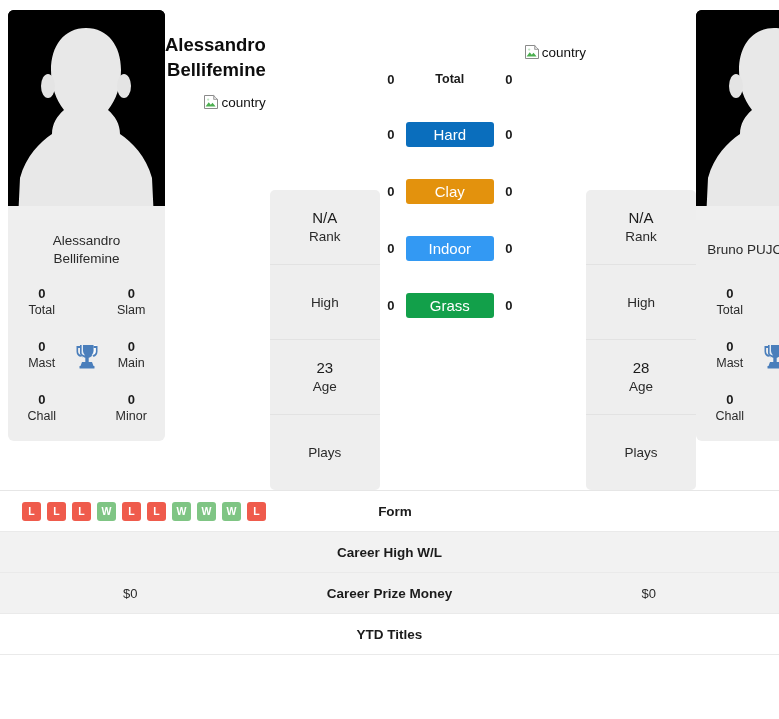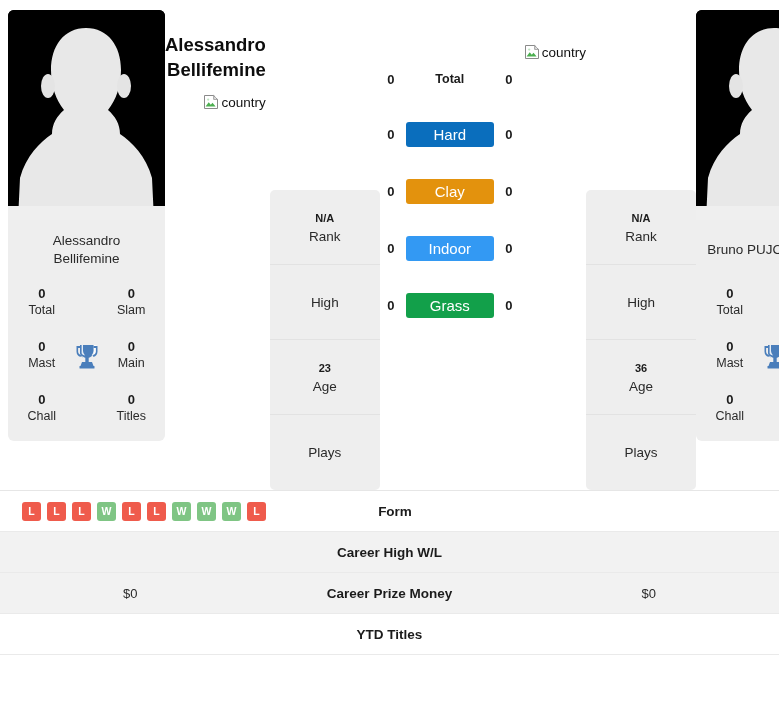--- a/index.html
+++ b/index.html
@@ -115,22 +115,22 @@
   .info-cell {
     height: 75px;
     display: flex;
     flex-direction: column;
     align-items: center;
     justify-content: center;
     border-bottom: 1px solid #e2e2e2;
   }
   .info-cell:last-child { border-bottom: none; }
   .info-cell .v {
-    font-size: 11px;
-    font-weight: bold;
+    font-size: 15px;
+    font-weight: normal;
     color: #1b1b1b;
     line-height: 18px;
     text-align: center;
   }
   .info-cell .k {
     font-size: 13.5px;
     color: #2a2a2a;
     line-height: 19px;
   }
 
@@ -268,21 +268,21 @@
             </div>
           </div>
           <div class="tgrid-row" style="grid-column:1 / span 2;">
             <div class="tcell">
               <div class="num">0</div>
               <div class="lbl">Chall</div>
             </div>
             <div></div>
             <div class="tcell">
               <div class="num">0</div>
-              <div class="lbl">Titles</div>
+              <div class="lbl">Minor</div>
             </div>
           </div>
         </div>
       </div>
     </div>
 
     <div class="name-col left">
       <div class="pfullname">
         <div>Alessandro</div>
         <div>Bellifemine</div>
@@ -367,21 +367,21 @@
     <div class="info-card">
       <div class="info-cell">
         <div class="v">N/A</div>
         <div class="k">Rank</div>
       </div>
       <div class="info-cell">
         <div class="v"></div>
         <div class="k">High</div>
       </div>
       <div class="info-cell">
-        <div class="v">36</div>
+        <div class="v">28</div>
         <div class="k">Age</div>
       </div>
       <div class="info-cell">
         <div class="v"></div>
         <div class="k">Plays</div>
       </div>
     </div>
 
     <div class="player-col">
       <div class="avatar-box">

